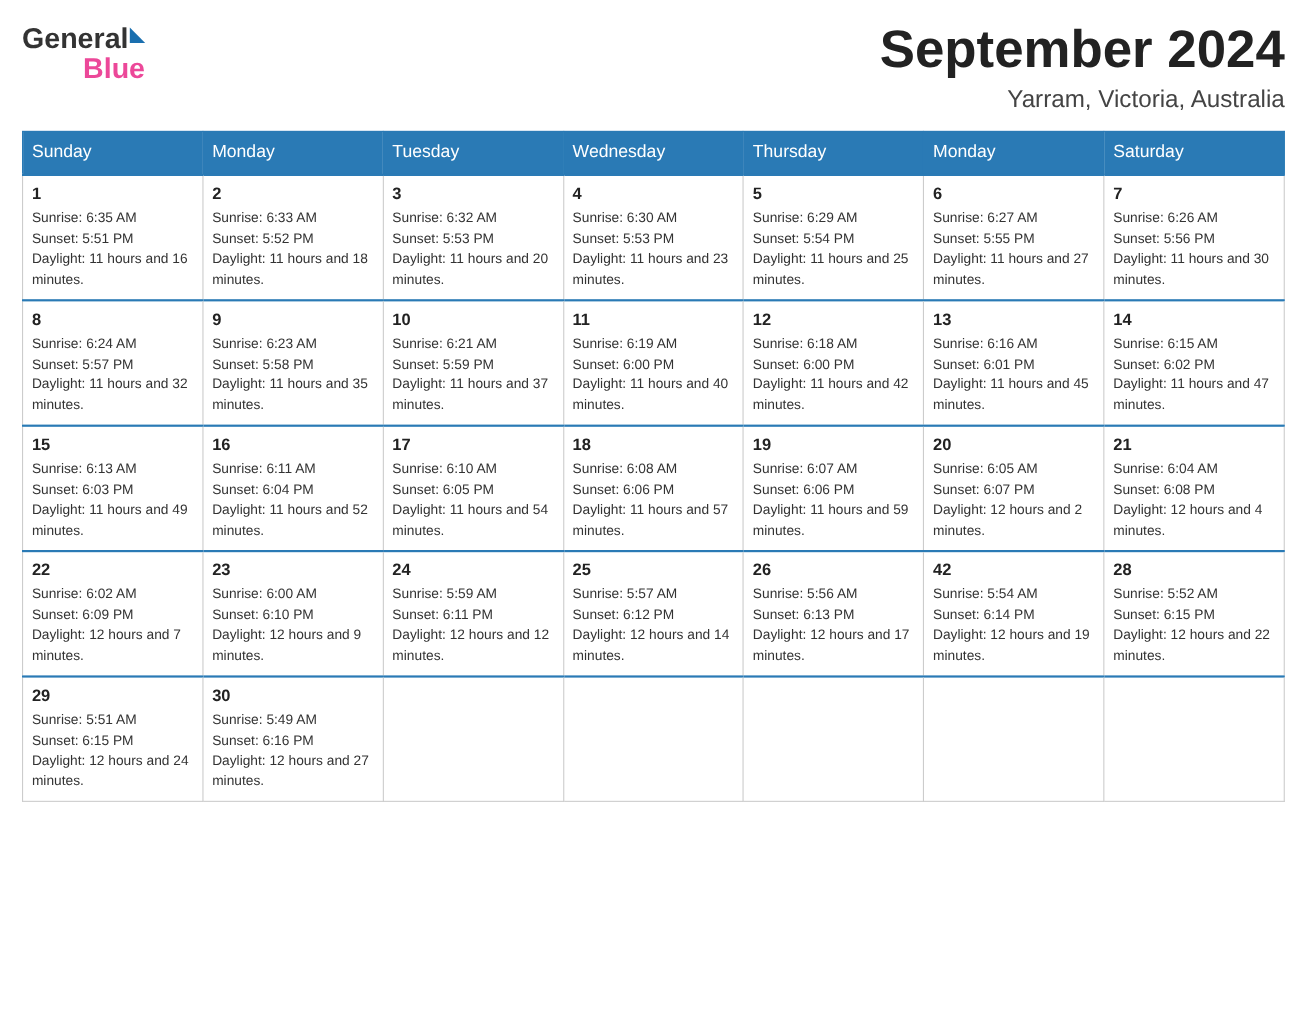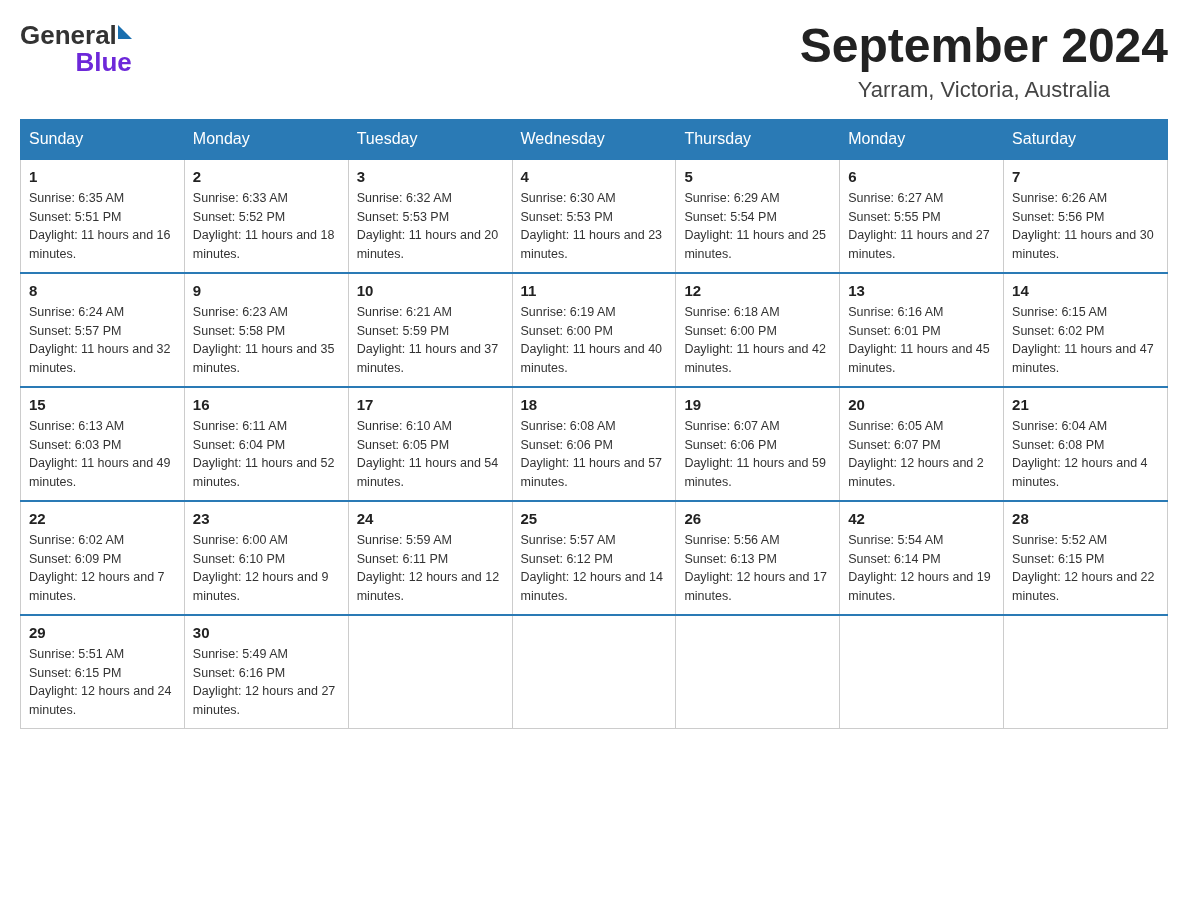--- a/index.html
+++ b/index.html
@@ -15,21 +15,21 @@
       justify-content: space-between;
       align-items: flex-start;
       margin-bottom: 16px;
     }
     .logo {
       display: flex;
       flex-direction: column;
       align-items: flex-end;
     }
     .title-section {
-      text-align: center;
+      text-align: right;
     }
     .month-year {
       font-size: 48px;
       font-weight: bold;
       color: #222;
       line-height: 1.1;
     }
     .location {
       font-size: 22px;
       color: #444;
@@ -90,21 +90,21 @@
       border-left: 14px solid #1a6faf;
       border-top: 14px solid transparent;
       margin-left: 1px;
       vertical-align: middle;
       position: relative;
       top: -4px;
     }
     .logo-blue-text {
       font-size: 26px;
       font-weight: bold;
-      color: #6d28d9;
+      color: #ec4899;
     }
     .logo-line2 {
       display: flex;
       align-items: center;
       margin-top: -4px;
     }
   </style>
 </head>
 <body>
 

